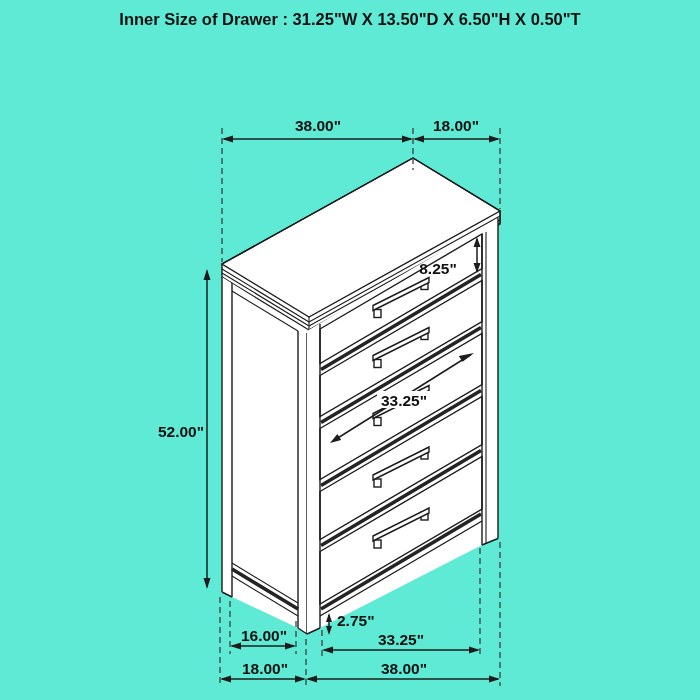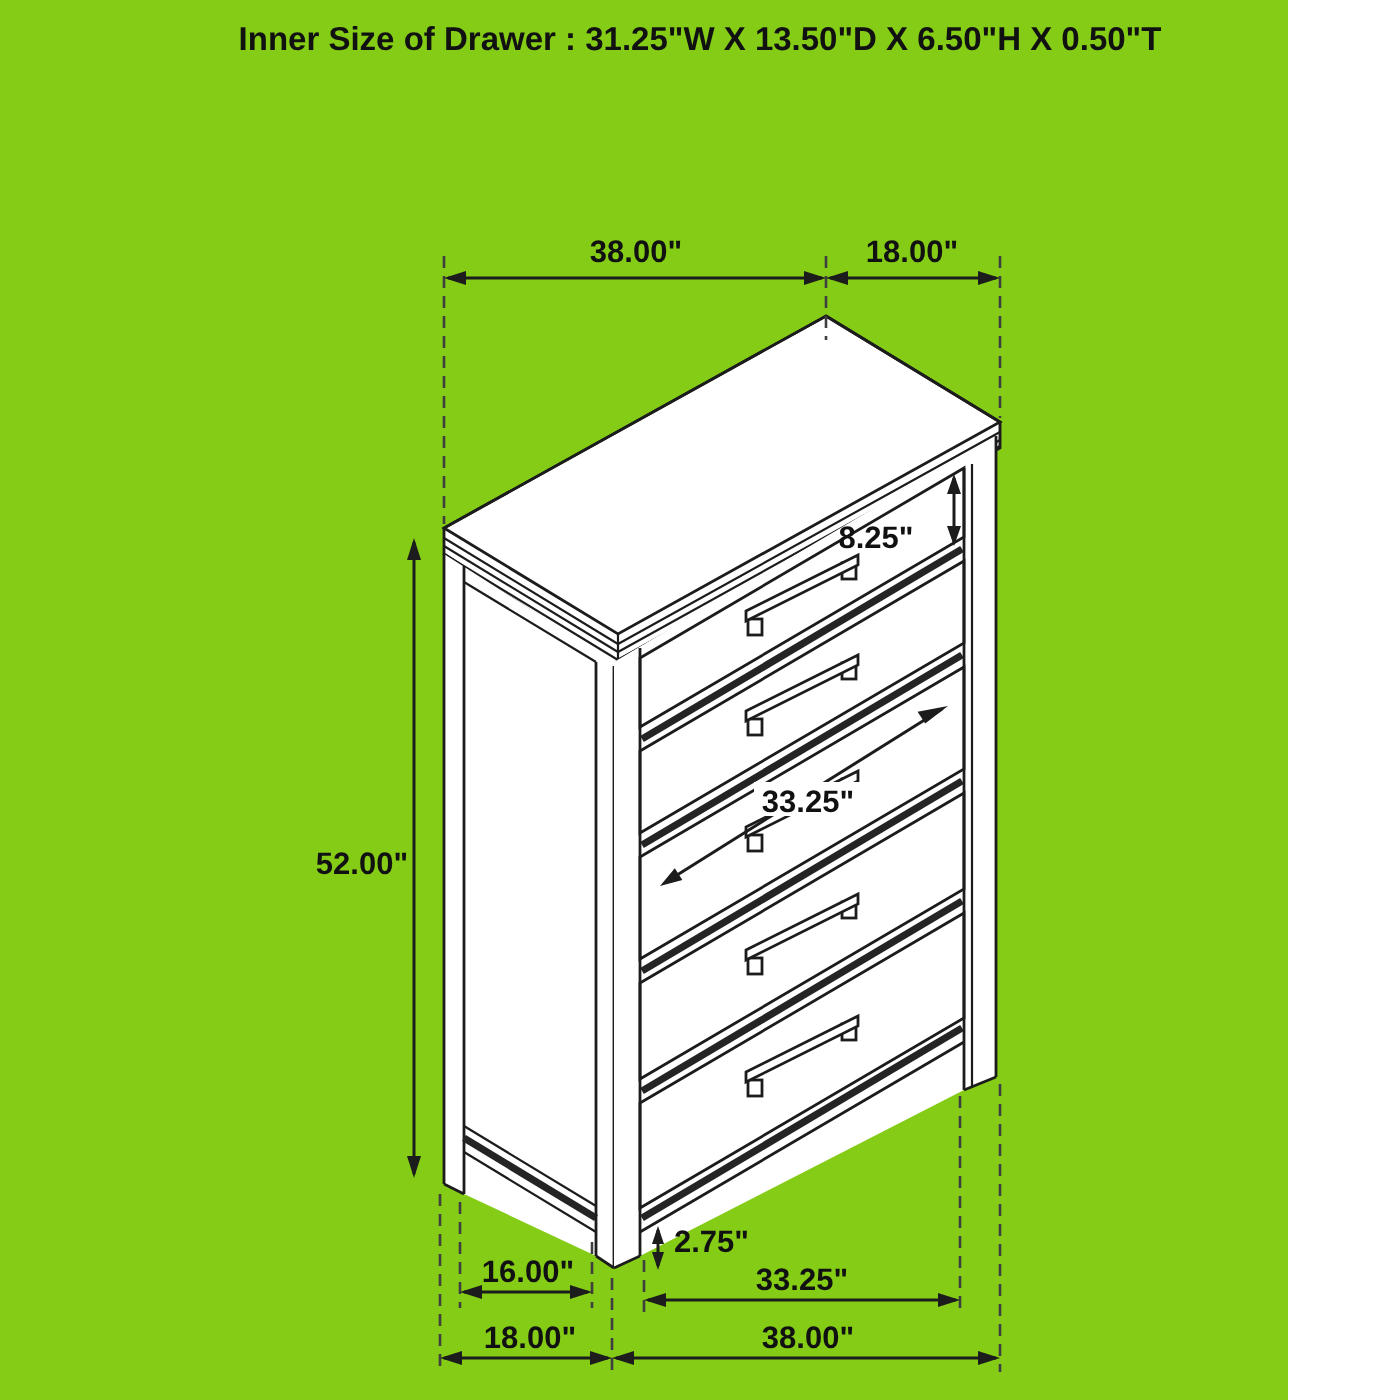--- a/index.html
+++ b/index.html
@@ -1,17 +1,17 @@
 <!DOCTYPE html>
 <html><head>
 <meta charset="utf-8">
 <style>
   html,body { margin:0; padding:0; background:#ffffff; }
   .canvas {
-    position:relative; width:644px; height:700px; background:#84cc16;
+    position:relative; width:700px; height:700px; background:#5eead4;
     font-family:"Liberation Sans", sans-serif; overflow:hidden;
   }
   svg { position:absolute; left:0; top:0; }
   .solid   { stroke:#1c1c1c; stroke-width:1.4; fill:none; }
   .thin    { stroke:#1c1c1c; stroke-width:1.1; fill:none; }
   .thick   { stroke:#242424; stroke-width:3.6; fill:none; }
   .dashed  { stroke:#3f3f3f; stroke-width:1.3; fill:none; stroke-dasharray:6 4; }
   .dimline { stroke:#1c1c1c; stroke-width:1.5; fill:none; }
   .ah      { fill:#1c1c1c; stroke:none; }
   .whitefill { fill:#ffffff; }

